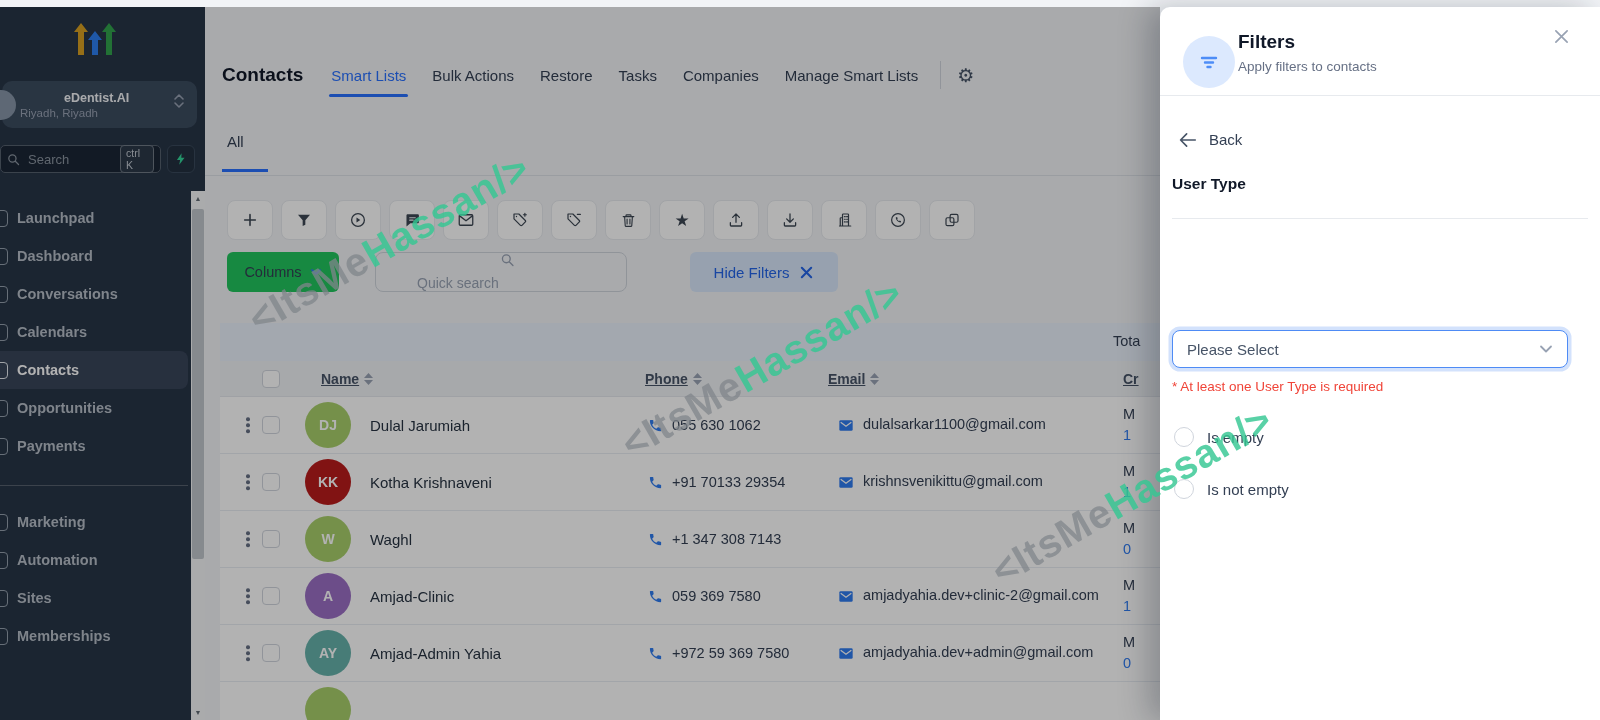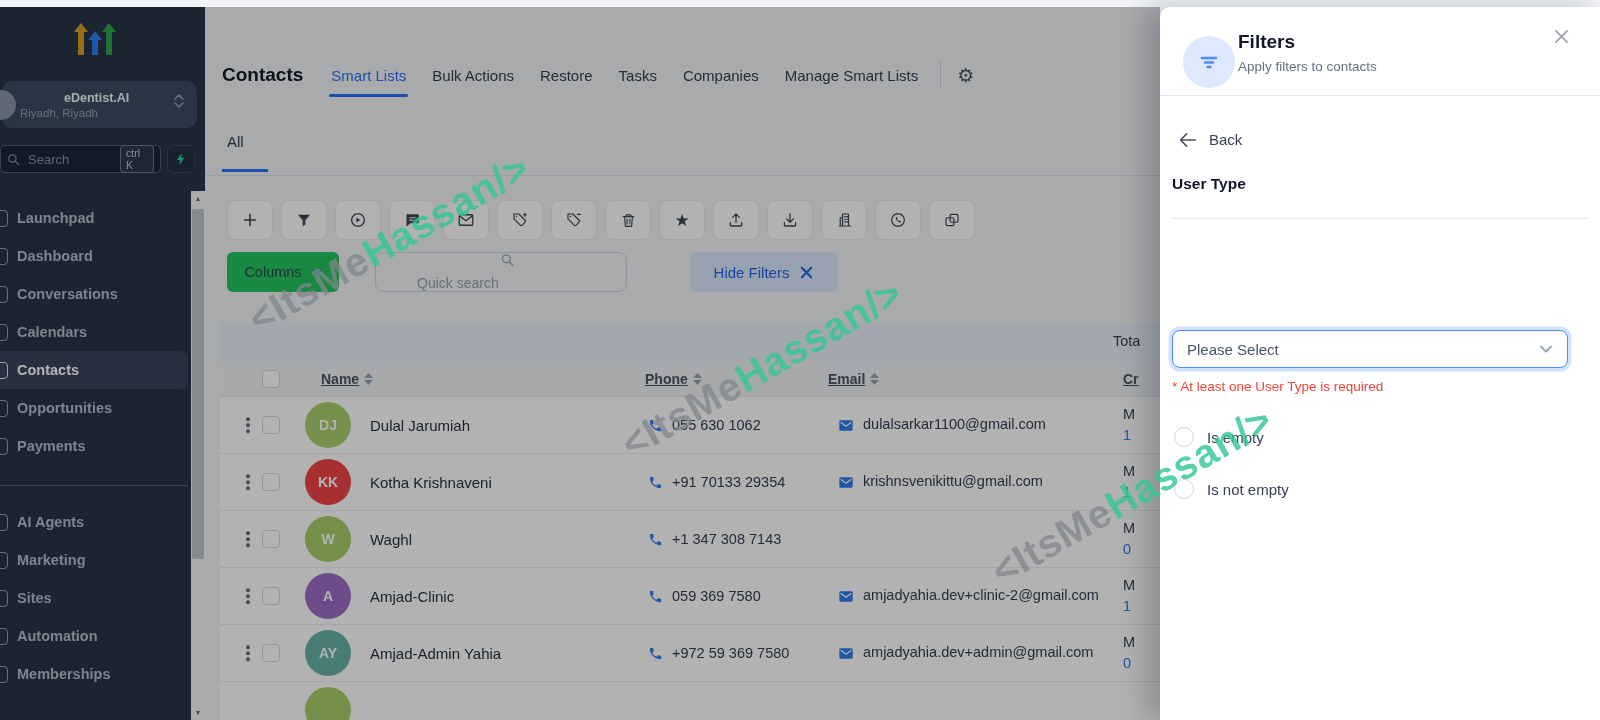--- a/index.html
+++ b/index.html
@@ -183,38 +183,34 @@
         </div>
 
         <div class="nav-item">
           <span class="nav-ic"></span>
           <span>Payments</span>
         </div>
       </nav>
     <div class="nav-div" style="position:absolute; top:473px;"></div>
     <nav class="nav" style="top:496px;">
 
-        <div class="nav-item">
-          <span class="nav-ic"></span>
-          <span>AI Agents</span>
-        </div>
 
         <div class="nav-item">
           <span class="nav-ic"></span>
           <span>Marketing</span>
         </div>
 
         <div class="nav-item">
           <span class="nav-ic"></span>
+          <span>Automation</span>
+        </div>
+
+        <div class="nav-item">
+          <span class="nav-ic"></span>
           <span>Sites</span>
-        </div>
-
-        <div class="nav-item">
-          <span class="nav-ic"></span>
-          <span>Automation</span>
         </div>
 
         <div class="nav-item">
           <span class="nav-ic"></span>
           <span>Memberships</span>
         </div>
       </nav>
     <div class="sb-scroll">
       <div class="sb-arrow" style="top:0;">▲</div>
       <div class="sb-thumb"></div>
@@ -412,21 +408,21 @@
             </span>
           </div>
 
           <div class="trow">
             <span class="kebab">
               <i></i>
               <i></i>
               <i></i>
             </span>
             <span class="row-cbx cbx"></span>
-            <span class="avatar" style="background: #ef4444;">KK</span>
+            <span class="avatar" style="background: #b91c1c;">KK</span>
             <span class="c-name">Kotha Krishnaveni</span>
             <span class="c-phone">
               <svg width="15" height="15" viewBox="0 0 24 24">
                 <path d="M6.62 10.79c1.44 2.83 3.76 5.14 6.59 6.59l2.2-2.21c.27-.27.67-.36 1.02-.24 1.12.37 2.33.57 3.57.57.55 0 1 .45 1 1V20c0 .55-.45 1-1 1-9.39 0-17-7.61-17-17 0-.55.45-1 1-1h3.5c.55 0 1 .45 1 1 0 1.25.2 2.45.57 3.57.11.35.03.74-.25 1.02l-2.2 2.2z" fill="#2f7bf0"></path>
               </svg>
               <span>+91 70133 29354</span>
             </span>
             <span class="c-email">
               <svg width="16" height="14" viewBox="0 0 24 20">
                 <rect x="2" y="2" width="20" height="16" rx="2" fill="#2f7bf0"></rect>

